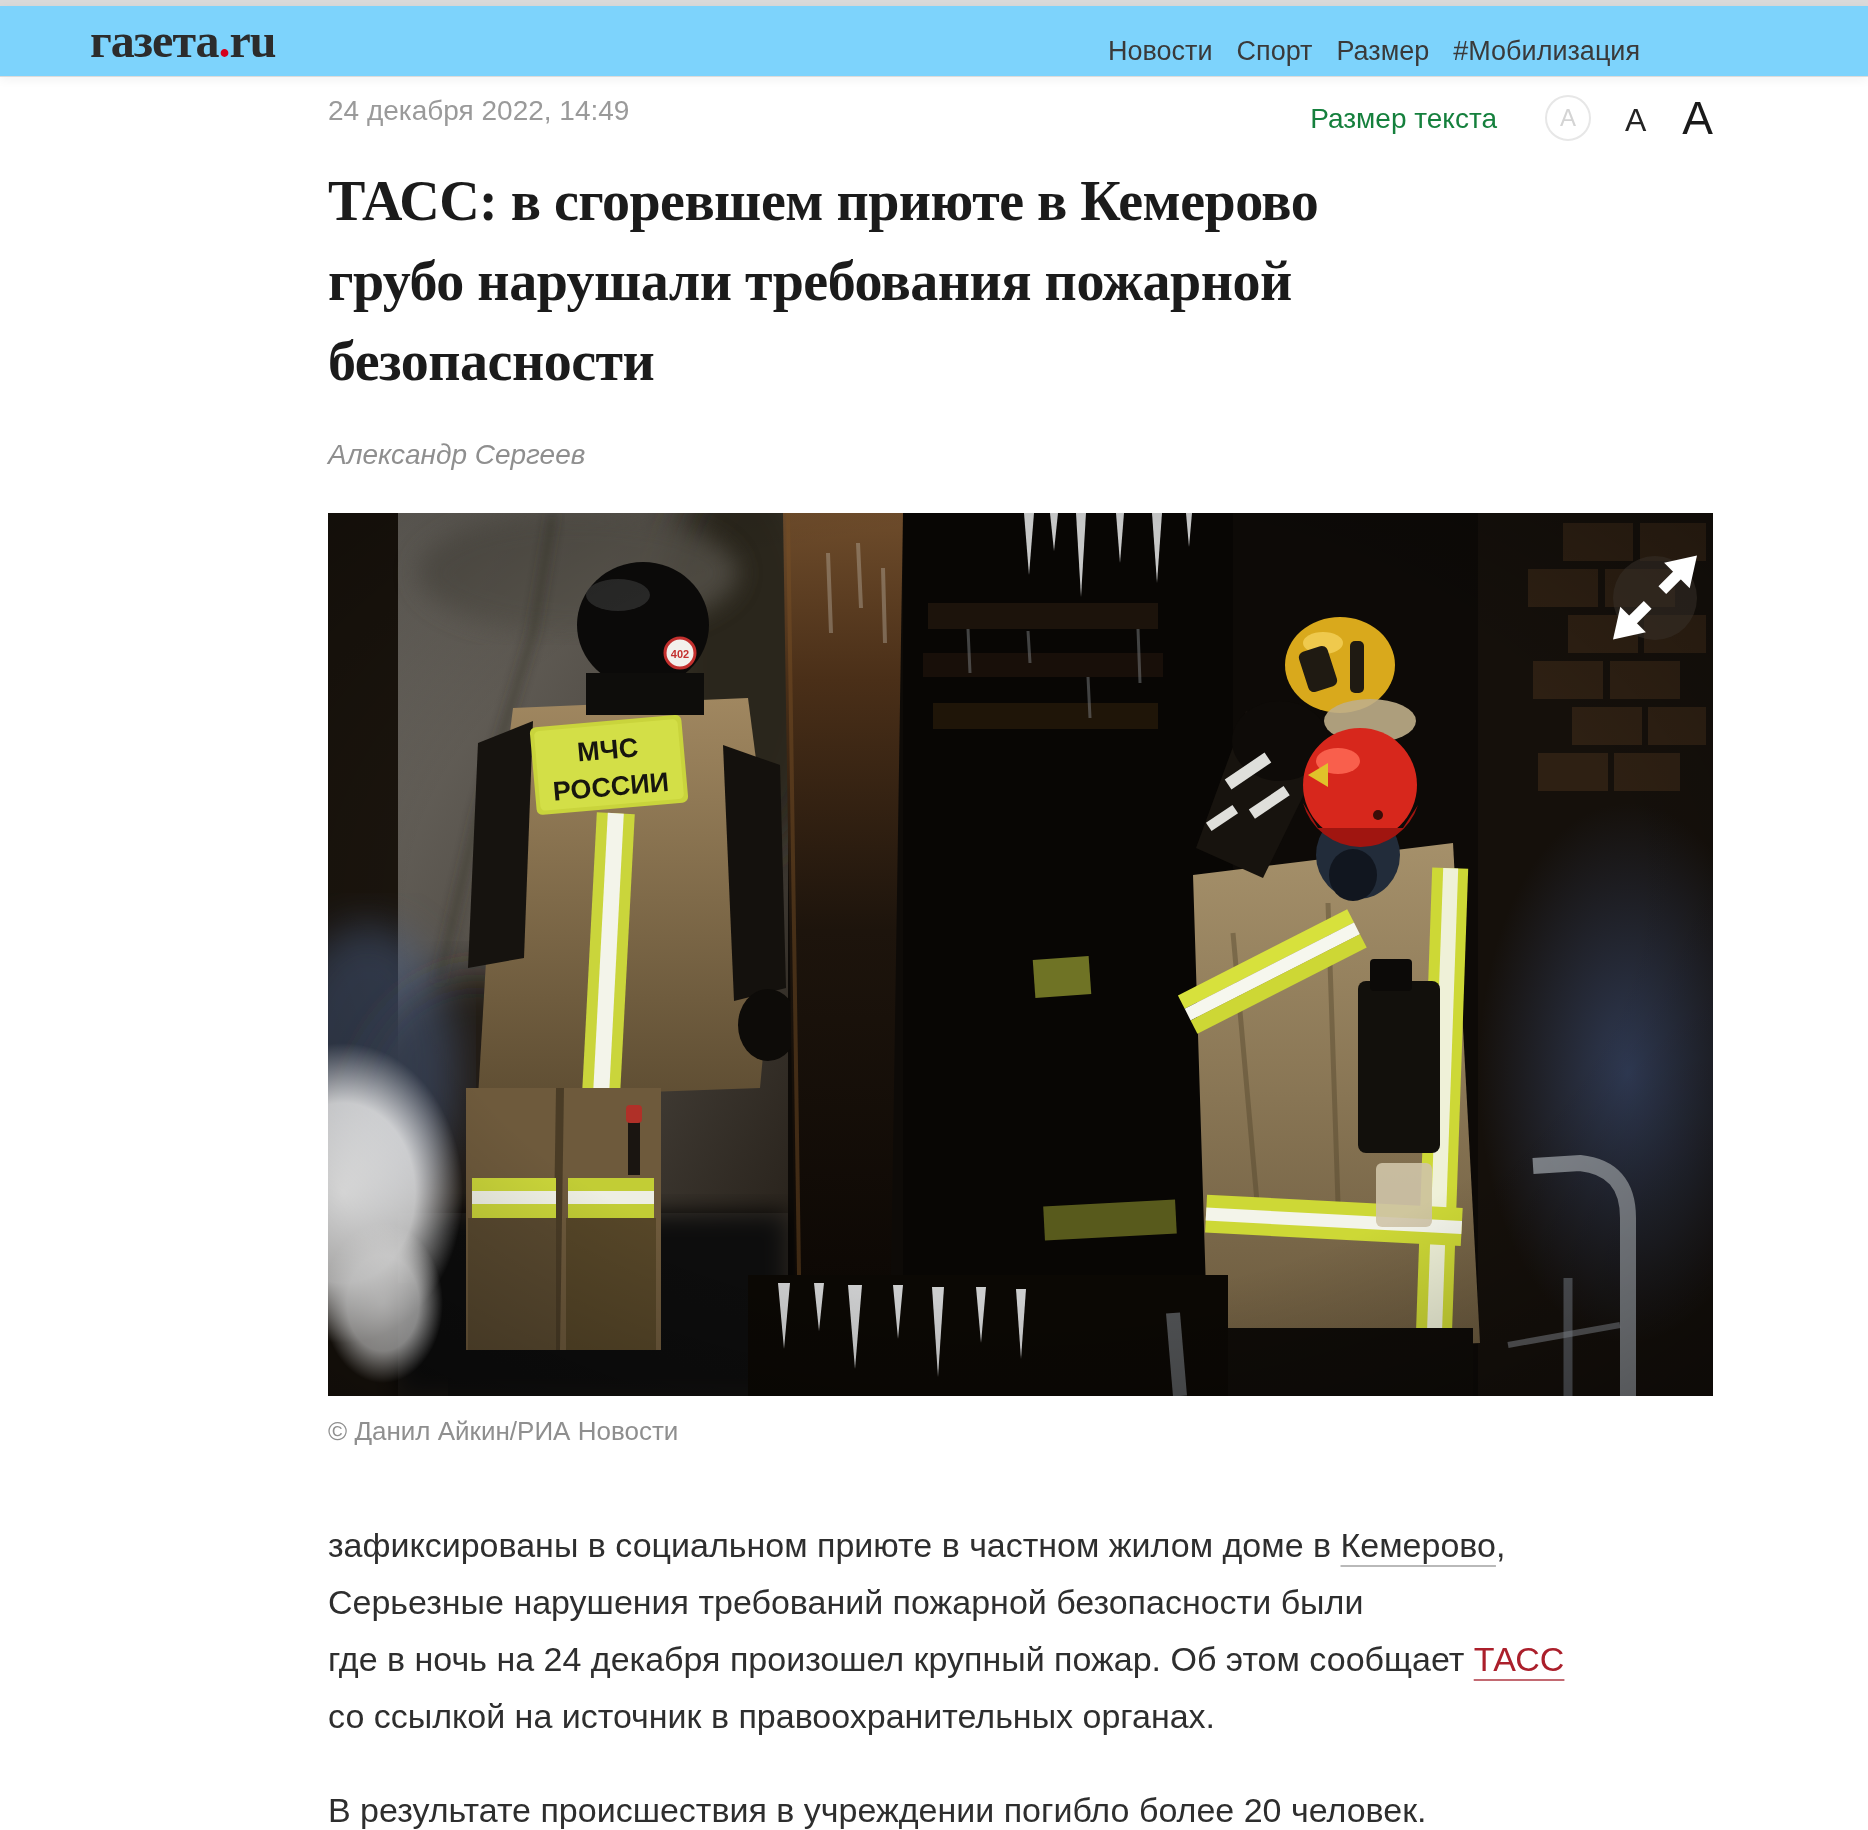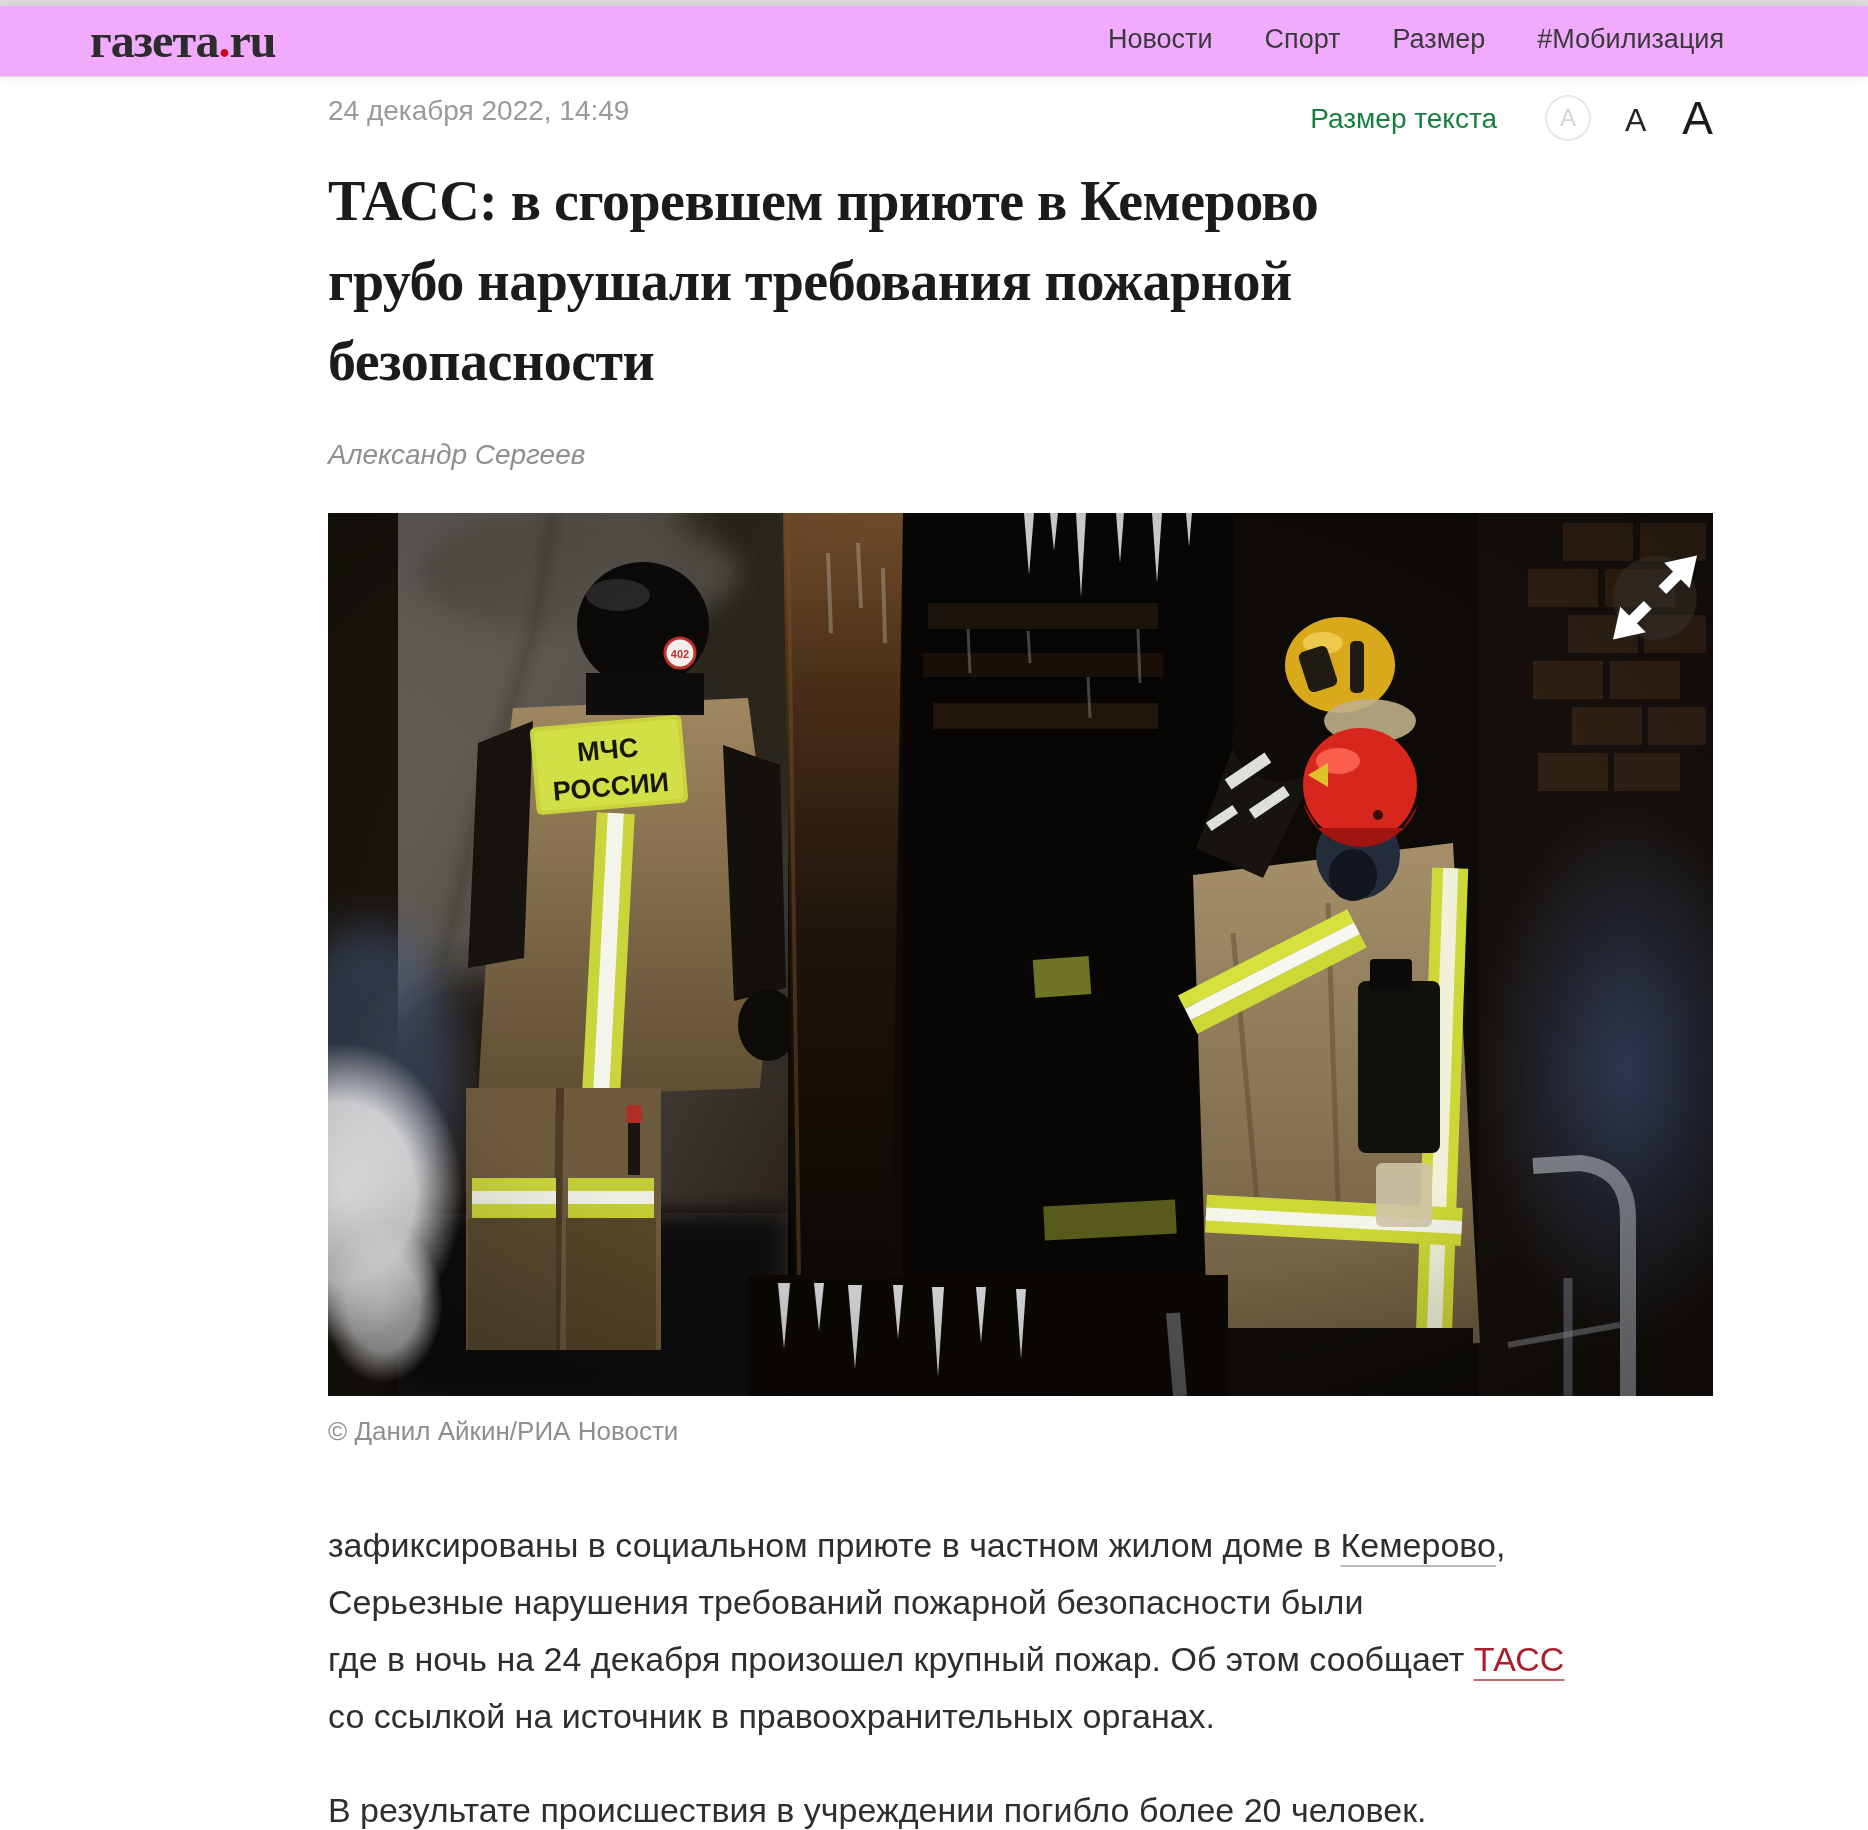--- a/index.html
+++ b/index.html
@@ -6,32 +6,32 @@
   html,body { margin:0; padding:0; }
   body {
     width:1868px; height:1830px; overflow:hidden; position:relative;
     background:#ffffff; color:#2e2e2e;
     font-family:"Liberation Sans", sans-serif;
   }
   
   .top-strip { height:6px; background:#d9d9d9; }
   
   .site-header{
-    height:71px; background:#f0abfc; display:flex; align-items:center;
+    height:71px; background:#7dd3fc; display:flex; align-items:center;
     padding-left:90px; border-bottom:1px solid #dcdcdc;
     box-shadow:0 3px 10px rgba(0,0,0,.05); position:relative; z-index:5;
   }
   .logo{
     font-family:"Liberation Serif", serif; font-size:48px; font-weight:700;
     color:#2c2c2c; letter-spacing:-1px; line-height:1; cursor:pointer;
   }
   .logo .dot{ color:#d6001c; }
   .main-nav{
-    position:absolute; left:1108px; top:0; height:66px;
-    display:flex; align-items:center; gap:52px; white-space:nowrap;
+    position:absolute; left:1108px; top:12px; height:66px;
+    display:flex; align-items:center; gap:24px; white-space:nowrap;
   }
   .main-nav .nav-item{
     font-size:27px; color:#3a3a3a; cursor:pointer;
   }
   
   .article{ margin-left:328px; width:1385px; }
   .meta-row{
     margin-top:18px; height:52px; display:flex; align-items:flex-start;
     justify-content:space-between;
   }

